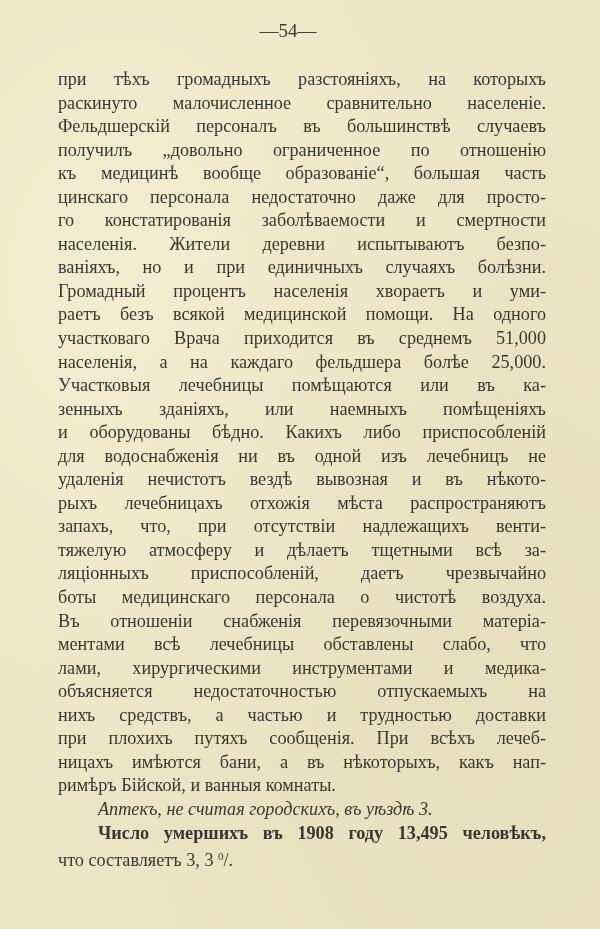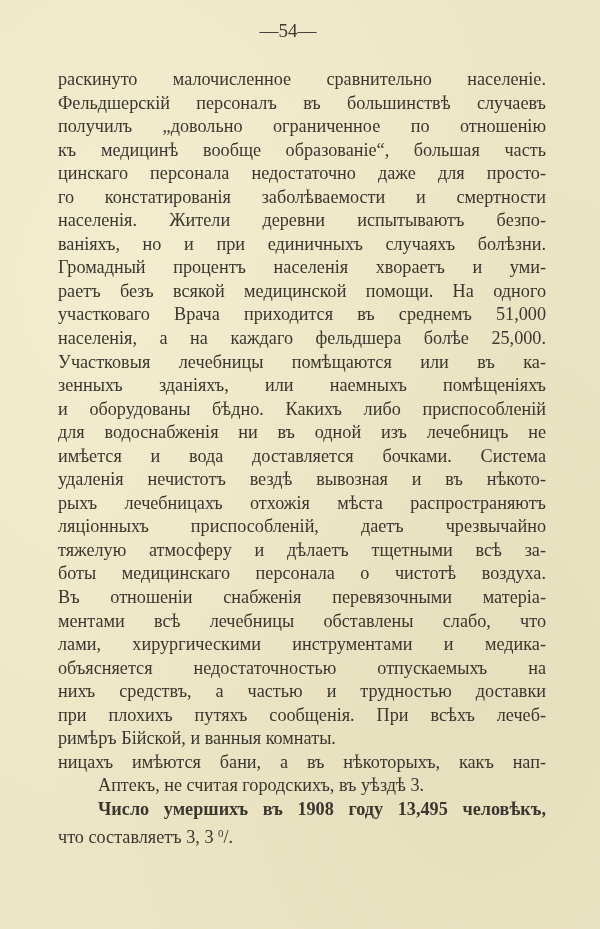--- a/index.html
+++ b/index.html
@@ -53,66 +53,68 @@
     .line.last {
       text-align-last: left;
     }
     .line.indent {
       padding-left: 40px;
       font-weight: bold;
     }
     .line.indent-last {
       padding-left: 40px;
       text-align-last: left;
+      font-style: italic;
     }
     .line.flush-last {
       text-align-last: left;
     }
     .sup {
       font-size: 11px;
       vertical-align: 6px;
     }
   </style>
 </head>
 <body>
 
 <div class="page">
   <div class="page-number">—54—</div>
 
   <div class="text-block">
+    <div class="line">при тѣхъ громадныхъ разстояніяхъ, на которыхъ</div>
     <div class="line">раскинуто малочисленное сравнительно населеніе.</div>
     <div class="line">Фельдшерскій персоналъ въ большинствѣ случаевъ</div>
     <div class="line">получилъ „довольно ограниченное по отношенію</div>
     <div class="line">къ медицинѣ вообще образованіе“, большая часть</div>
     <div class="line">цинскаго персонала недостаточно даже для просто-</div>
     <div class="line">го констатированія заболѣваемости и смертности</div>
     <div class="line">населенія. Жители деревни испытываютъ безпо-</div>
     <div class="line">ваніяхъ, но и при единичныхъ случаяхъ болѣзни.</div>
     <div class="line">Громадный процентъ населенія хвораетъ и уми-</div>
     <div class="line">раетъ безъ всякой медицинской помощи. На одного</div>
     <div class="line">участковаго Врача приходится въ среднемъ 51,000</div>
     <div class="line">населенія, а на каждаго фельдшера болѣе 25,000.</div>
     <div class="line">Участковыя лечебницы помѣщаются или въ ка-</div>
     <div class="line">зенныхъ зданіяхъ, или наемныхъ помѣщеніяхъ</div>
     <div class="line">и оборудованы бѣдно. Какихъ либо приспособленій</div>
     <div class="line">для водоснабженія ни въ одной изъ лечебницъ не</div>
-    <div class="line">имѣется и вода доставляется бочками. Система</div>
     <div class="line">удаленія нечистотъ вездѣ вывозная и въ нѣкото-</div>
     <div class="line">рыхъ лечебницахъ отхожія мѣста распространяютъ</div>
+    <div class="line">запахъ, что, при отсутствіи надлежащихъ венти-</div>
+    <div class="line">тяжелую атмосферу и дѣлаетъ тщетными всѣ за-</div>
     <div class="line">ляціонныхъ приспособленій, даетъ чрезвычайно</div>
-    <div class="line">тяжелую атмосферу и дѣлаетъ тщетными всѣ за-</div>
     <div class="line">боты медицинскаго персонала о чистотѣ воздуха.</div>
     <div class="line">Въ отношеніи снабженія перевязочными матеріа-</div>
     <div class="line">ментами всѣ лечебницы обставлены слабо, что</div>
     <div class="line">лами, хирургическими инструментами и медика-</div>
     <div class="line">объясняется недостаточностью отпускаемыхъ на</div>
     <div class="line">нихъ средствъ, а частью и трудностью доставки</div>
     <div class="line">при плохихъ путяхъ сообщенія. При всѣхъ лечеб-</div>
+    <div class="line">ницахъ имѣются бани, а въ нѣкоторыхъ, какъ нап-</div>
     <div class="line last">римѣръ Бійской, и ванныя комнаты.</div>
-    <div class="line">ницахъ имѣются бани, а въ нѣкоторыхъ, какъ нап-</div>
     <div class="line indent-last">Аптекъ, не считая городскихъ, въ уѣздѣ 3.</div>
     <div class="line indent">Число умершихъ въ 1908 году 13,495 человѣкъ,</div>
     <div class="line flush-last">
       <span>что составляетъ 3, 3</span>
       <span><span class="sup">0</span><span>/</span><span>.</span></span>
     </div>
 
   </div>
 </div>
 

